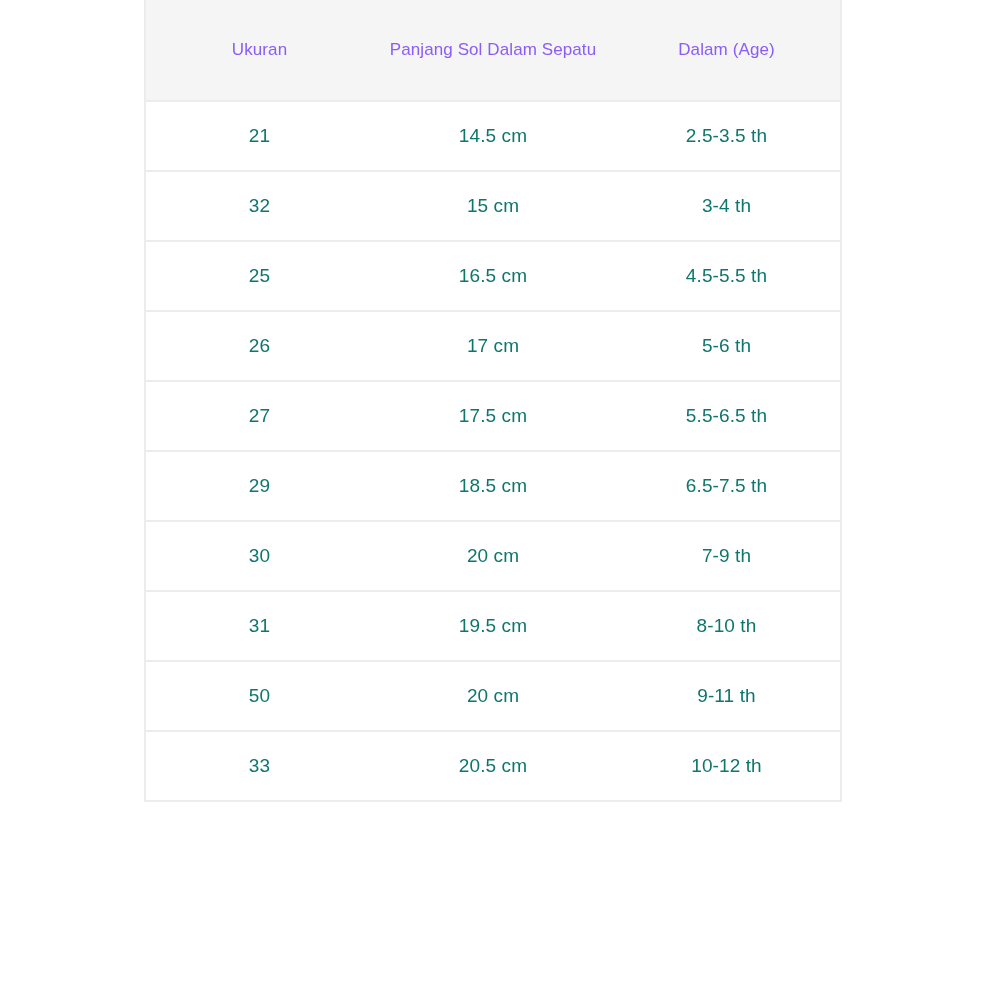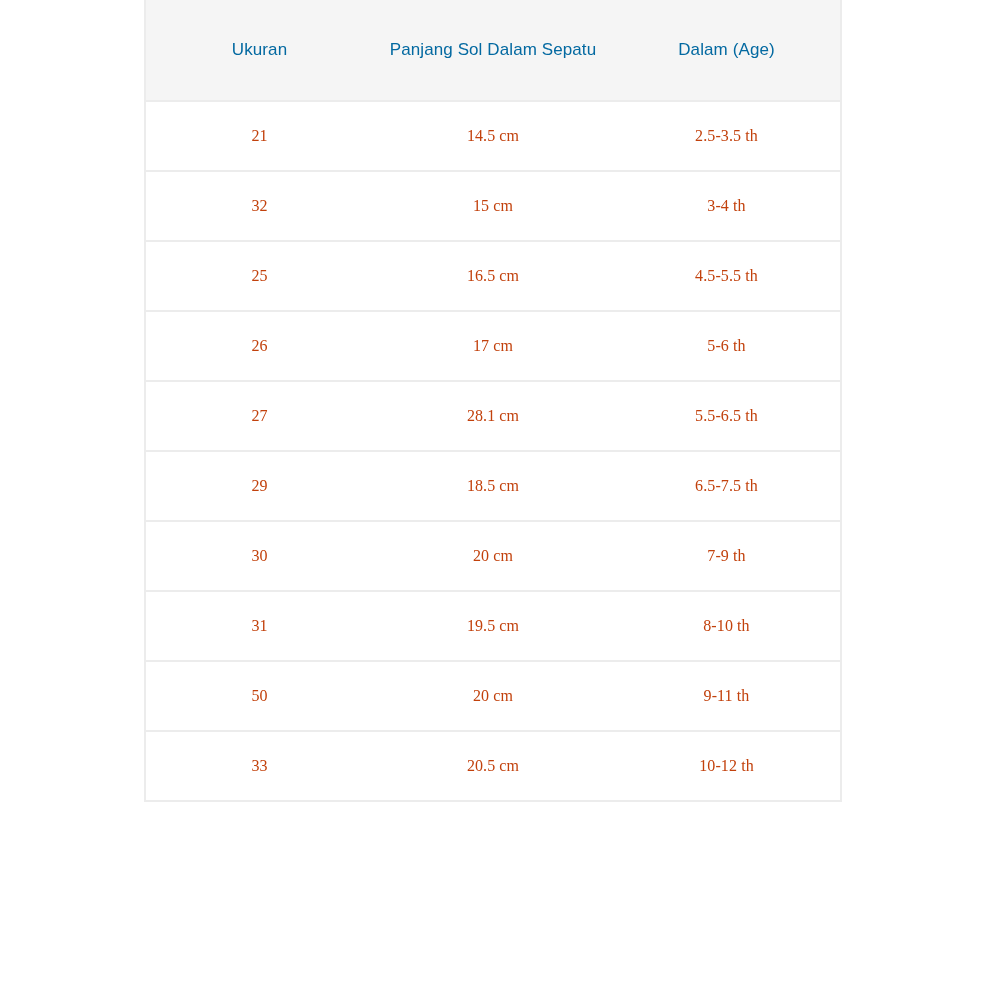--- a/index.html
+++ b/index.html
@@ -48,45 +48,44 @@
     background: #f5f5f5;
   }
 
   thead th {
     height: 88px;
     padding: 6px 10px;
     text-align: center;
     vertical-align: middle;
     font-size: 17px;
     font-weight: 500;
-    color: #0369a1;
+    color: #8b5cf6;
     line-height: 1.32;
     border-bottom: 2px solid #ececec;
     letter-spacing: 0.1px;
   }
 
   tbody tr.data-row {
     background: #ffffff;
   }
 
   tbody tr.data-row + tr.data-row td {
     border-top: 2px solid #ececec;
   }
 
   tbody td {
     height: 60px;
     padding: 4px 10px;
     text-align: center;
     vertical-align: middle;
-    font-size: 16px;
+    font-size: 19px;
     font-weight: 400;
-    color: #c2410c;
+    color: #0f766e;
     line-height: 1.3;
     letter-spacing: 0.1px;
-    font-family: Liberation Serif, serif;
   }
 </style>
 </head>
 <body>
 
 <div class="page">
 
   <div class="size-table-wrap">
     <table class="size-table">
       <colgroup>
@@ -119,21 +118,21 @@
             <td>16.5 cm</td>
             <td>4.5-5.5 th</td>
           </tr>
           <tr class="data-row">
             <td>26</td>
             <td>17 cm</td>
             <td>5-6 th</td>
           </tr>
           <tr class="data-row">
             <td>27</td>
-            <td>28.1 cm</td>
+            <td>17.5 cm</td>
             <td>5.5-6.5 th</td>
           </tr>
           <tr class="data-row">
             <td>29</td>
             <td>18.5 cm</td>
             <td>6.5-7.5 th</td>
           </tr>
           <tr class="data-row">
             <td>30</td>
             <td>20 cm</td>

